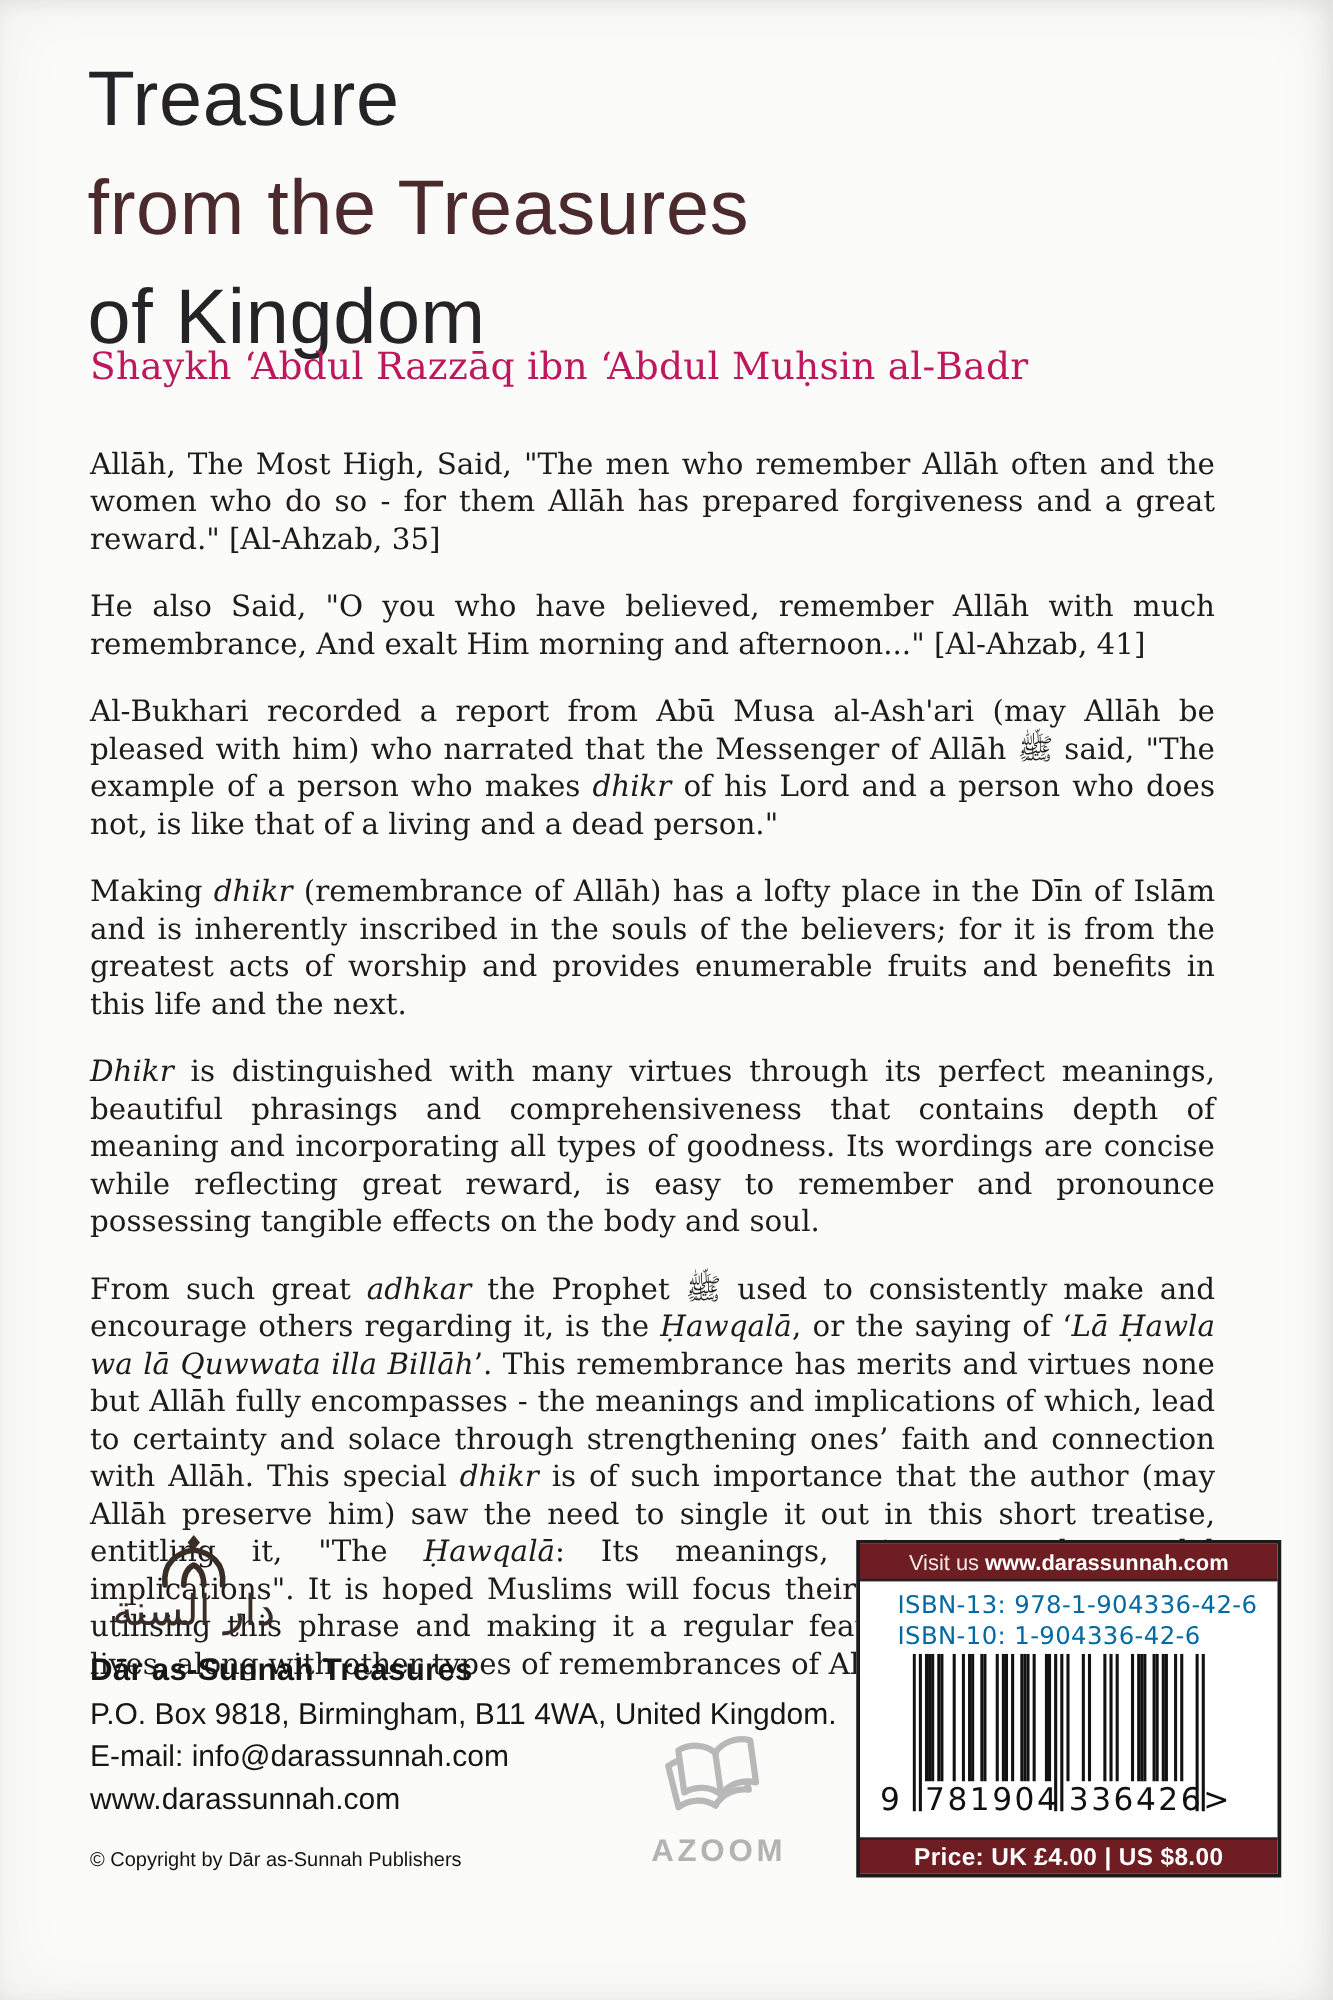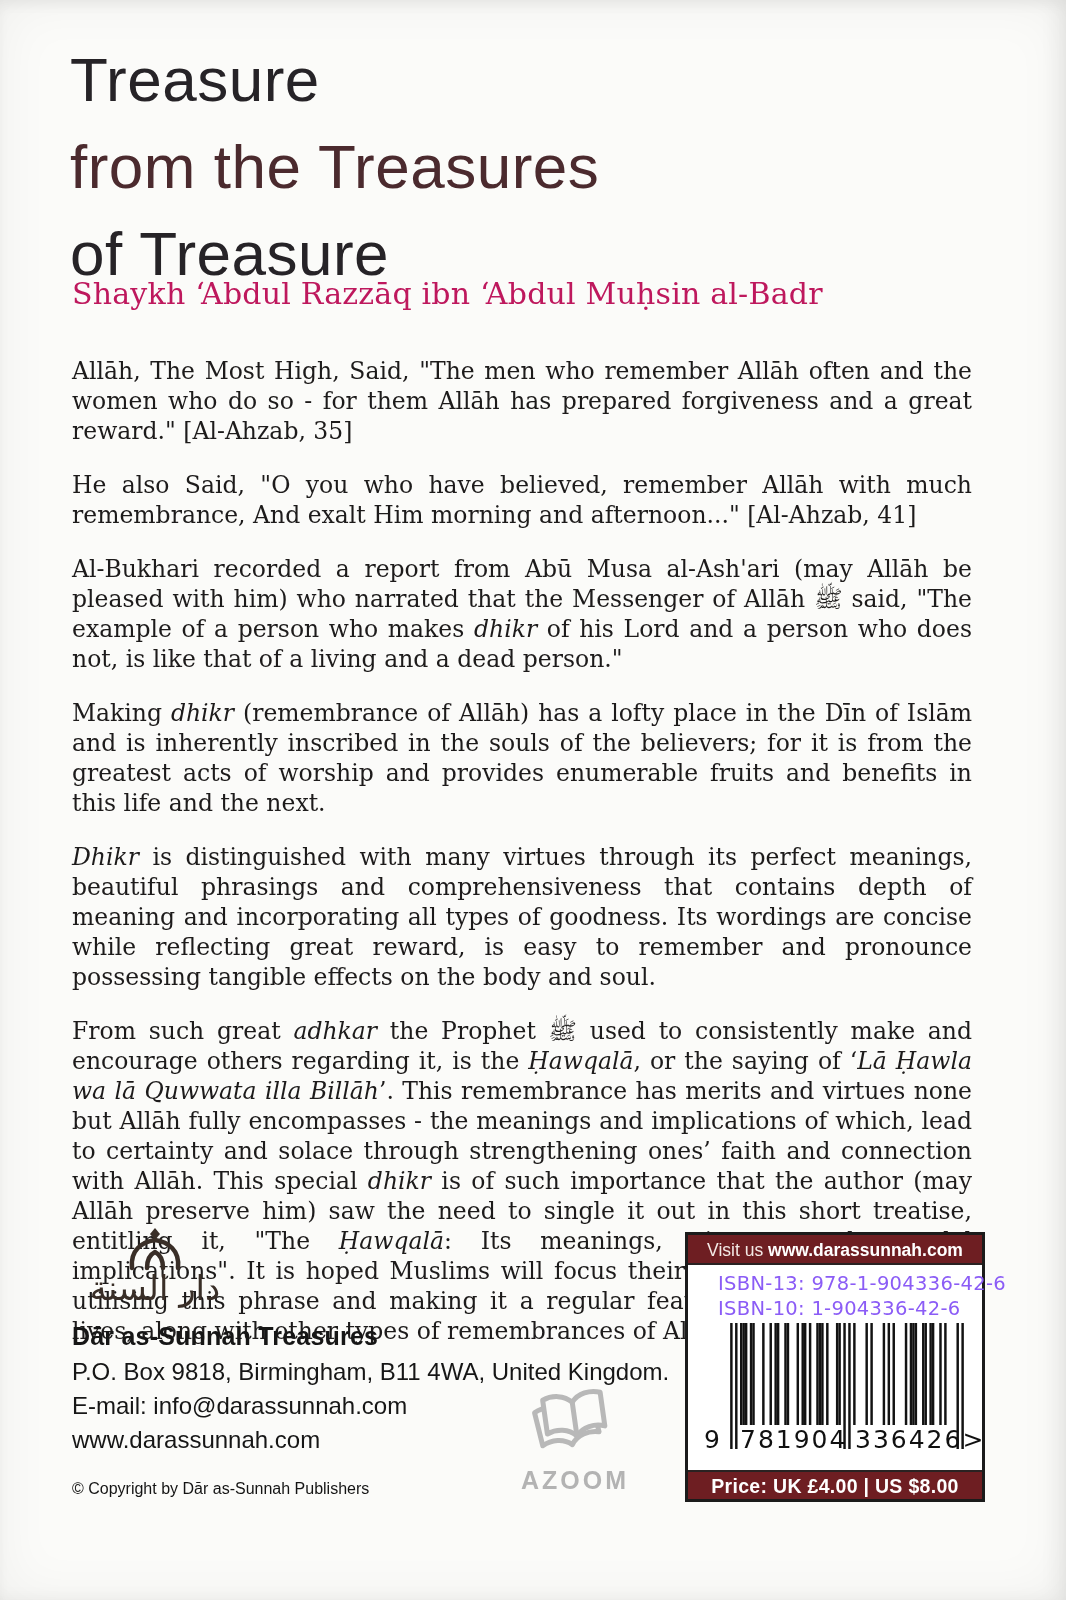--- a/index.html
+++ b/index.html
@@ -28,48 +28,48 @@
   .pub-line{position:absolute; left:72px; color:#161616; font-size:24px; white-space:nowrap;}
   .pub-name{top:1322px; font-weight:bold; font-size:25px; letter-spacing:.2px;}
   .pub-address{top:1358px;}
   .pub-email{top:1392px;}
   .pub-web{top:1426px;}
   .copyright{position:absolute; left:72px; top:1480px; font-size:16px; color:#141414; white-space:nowrap;}
   
   .watermark{position:absolute; left:520px; top:1386px; width:110px; text-align:center; color:#b6b6b6;}
   .watermark-label{display:block; margin-top:2px; font-size:25px; font-weight:600; letter-spacing:3px; color:#b3b3b3;}
   
-  .barcode-panel{position:absolute; left:685px; top:1232px; width:300px; height:270px;
+  .barcode-panel{position:absolute; left:685px; top:1232px; width:340px; height:270px;
     box-sizing:border-box; border:3px solid #1b1b1b; background:#fff;}
   .visit-bar{position:absolute; left:0; top:0; width:100%; height:30px; line-height:30px;
     background:#6e1e22; color:#f4e9e6; text-align:center; font-size:17.5px; border-bottom:2px solid #2a2222; box-sizing:border-box;}
   .visit-bar b{color:#ffffff;}
   .isbn-lines{position:absolute; left:30px; top:36px; font-family:"DejaVu Sans",sans-serif;
-    font-size:19.5px; line-height:25px; color:#8b5cf6; letter-spacing:.3px; white-space:nowrap;}
+    font-size:19.5px; line-height:25px; color:#0369a1; letter-spacing:.3px; white-space:nowrap;}
   .barcode-area{position:absolute; left:0; top:88px; width:100%; height:146px;}
   .barcode-area svg{position:absolute; left:42px; top:0;}
   .bc-digit{position:absolute; font-family:"DejaVu Sans",sans-serif; font-size:25px; color:#101010; top:102px; text-align:center;}
   .bc-first{left:12px; width:24px;}
   .bc-left{left:52px; width:98px; letter-spacing:2px;}
   .bc-right{left:167px; width:98px; letter-spacing:2px;}
   .bc-arrow{left:274px; width:22px;}
   .price-bar{position:absolute; left:0; bottom:0; width:100%; height:29px; line-height:29px;
     background:#6e1e22; color:#ffffff; text-align:center; font-size:19.5px; font-weight:bold;
     border-top:2px solid #2a2222; box-sizing:border-box; letter-spacing:.3px;}
 </style>
 </head>
 <body>
 
 <div class="page">
 
   <header class="title-block">
     <h1 style="margin:0;font-weight:400;">
       <span class="t-line t-dark">Treasure</span>
       <span class="t-line t-maroon">from the Treasures</span>
-      <span class="t-line t-dark">of Treasure</span>
+      <span class="t-line t-dark">of Kingdom</span>
     </h1>
   </header>
   <div class="author">Shaykh ‘Abdul Razzāq ibn ‘Abdul Muḥsin al-Badr</div>
 
   <main class="body-text" id="paragraphs">
       <p><span>Allāh, The Most High, Said, "The men who remember Allāh often and the women who do so - for them Allāh has prepared forgiveness and a great reward." [Al-Ahzab, 35]</span></p>
       <p><span>He also Said, "O you who have believed, remember Allāh with much remembrance, And exalt Him morning and afternoon..." [Al-Ahzab, 41]</span></p>
       <p><span>Al-Bukhari recorded a report from Abū Musa al-Ash'ari (may Allāh be pleased with him) who narrated that the Messenger of Allāh ﷺ said, "The example of a person who makes </span><em>dhikr</em><span> of his Lord and a person who does not, is like that of a living and a dead person."</span></p>
       <p><span>Making </span><em>dhikr</em><span> (remembrance of Allāh) has a lofty place in the Dīn of Islām and is inherently inscribed in the souls of the believers; for it is from the greatest acts of worship and provides enumerable fruits and benefits in this life and the next.</span></p>
       <p><em>Dhikr</em><span> is distinguished with many virtues through its perfect meanings, beautiful phrasings and comprehensiveness that contains depth of meaning and incorporating all types of goodness. Its wordings are concise while reflecting great reward, is easy to remember and pronounce possessing tangible effects on the body and soul.</span></p>

